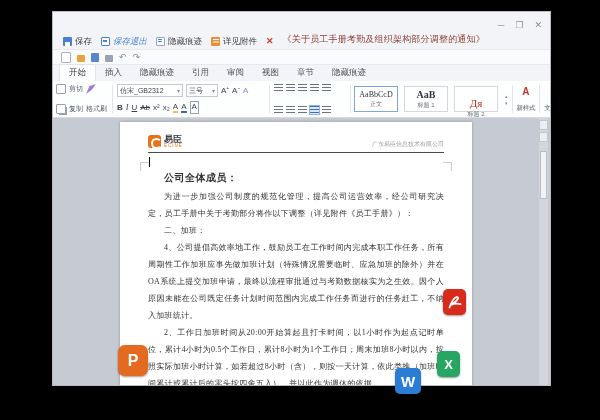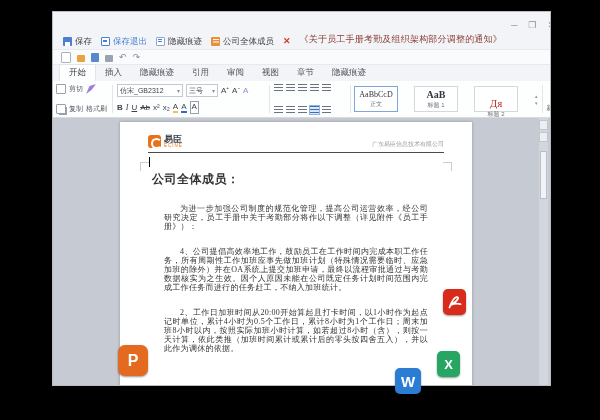--- a/index.html
+++ b/index.html
@@ -8,21 +8,21 @@
 
   
   .win{position:absolute;left:53px;top:12px;width:497px;height:373px;background:#f3f4f7;
     overflow:hidden;box-shadow:0 0 0 1px #b9bcc2;}
 
   
   .titlebar{height:34px;display:flex;align-items:flex-end;padding:0 8px 3px 10px;gap:9px;
     font-size:8.5px;color:#444;background:#f3f4f7;}
   .tb-item{display:flex;align-items:center;gap:3px;cursor:default;white-space:nowrap;}
   .tb-item .lbl{line-height:10px;}
-  .blue-lbl{color:#4a7fd4;}
+  .blue-lbl{color:#4a7fd4;font-style:italic;}
   .ic{display:inline-block;width:9px;height:9px;border-radius:1px;position:relative;}
   .ic-save{background:#4a7fd4;}
   .ic-save::after{content:"";position:absolute;left:2px;bottom:0;width:5px;height:4px;background:#fff;}
   .ic-exit{background:#fff;border:1px solid #4a7fd4;width:7px;height:7px;}
   .ic-exit::after{content:"";position:absolute;left:1px;top:2px;width:4px;height:2px;background:#4a7fd4;}
   .ic-trace{background:#fff;border:1px solid #8fa6cf;width:7px;height:7px;}
   .ic-trace::after{content:"";position:absolute;left:1px;top:1px;width:4px;height:1px;background:#4a7fd4;box-shadow:0 2px 0 #4a7fd4;}
   .ic-toolbar{background:#e8913a;}
   .ic-toolbar::after{content:"";position:absolute;left:1.5px;top:2px;width:6px;height:1px;background:#fff;box-shadow:0 2.5px 0 #fff;}
   .close-x{color:#d23b2e;font-weight:bold;font-size:9px;}
@@ -101,22 +101,22 @@
     border:2px solid #fff;border-right-color:transparent;}
   .logo-txt{display:flex;flex-direction:column;line-height:1;}
   .logo-cn{font-size:9px;font-weight:bold;color:#3a3f46;font-family:"Liberation Sans",sans-serif;}
   .logo-en{font-size:4.5px;color:#e8711a;letter-spacing:1px;font-family:"Liberation Sans",sans-serif;}
   .company{font-size:6px;color:#9a9a9a;}
   .corner-mark{position:absolute;width:8px;height:8px;border-color:#c9ccd1;}
   .cm-left{left:20px;top:40px;border-left:1px solid #c9ccd1;border-top:1px solid #c9ccd1;}
   .cm-right{right:20px;top:40px;border-right:1px solid #c9ccd1;border-top:1px solid #c9ccd1;}
   .caret{display:inline-block;width:1px;height:10px;background:#000;margin:4px 0 0 1px;}
   .doc-title{text-align:center;font-weight:bold;font-size:11px;letter-spacing:1px;color:#222;margin:8px 0 10px 0;}
-  .salutation{font-size:12px;font-weight:bold;margin:0 0 3px 4px;letter-spacing:.5px;}
-  .doc-p{font-size:8px;line-height:9px;margin:16px;text-indent:2em;text-align:justify;letter-spacing:.3px;}
+  .salutation{font-size:10px;font-weight:bold;margin:0 0 3px 16px;letter-spacing:.5px;}
+  .doc-p{font-size:8px;line-height:17px;margin:0;text-indent:2em;text-align:justify;letter-spacing:.3px;}
 
   
   .vscroll{position:absolute;right:2px;top:0;bottom:0;width:9px;background:#d2d6dd;}
   .sb-btn{position:absolute;left:0;width:9px;height:10px;background:#eceef2;border:1px solid #c2c6cd;box-sizing:border-box;}
   .sb-btn.b1{top:2px;} .sb-btn.b2{top:14px;}
   .sb-thumb{position:absolute;left:1px;top:33px;width:7px;height:48px;background:#f2f3f6;border:1px solid #b9bec6;box-sizing:border-box;}
 
   
   .file-icon{position:absolute;display:flex;align-items:center;justify-content:center;
     color:#fff;font-weight:bold;font-family:"Liberation Sans",sans-serif;box-shadow:0 1px 2px rgba(0,0,0,.4);}
@@ -139,21 +139,21 @@
       <div class="tb-item">
         <span class="ic ic-exit"></span>
         <span class="lbl blue-lbl">保存退出</span>
       </div>
       <div class="tb-item">
         <span class="ic ic-trace"></span>
         <span class="lbl">隐藏痕迹</span>
       </div>
       <div class="tb-item">
         <span class="ic ic-toolbar"></span>
-        <span class="lbl">公司全体成员</span>
+        <span class="lbl">详见附件</span>
       </div>
       <div class="tb-item close-x">
         <span>✕</span>
       </div>
       <div class="tb-item doc-title-text">《关于员工手册考勤及组织架构部分调整的通知》</div>
       <div class="win-controls">
         <span>─</span>
         <span>❐</span>
         <span>✕</span>
       </div>
@@ -234,21 +234,21 @@
         <div class="rrow">
           <span class="lines-ic"></span>
           <span class="lines-ic"></span>
           <span class="lines-ic"></span>
           <span class="lines-ic sel"></span>
           <span class="lines-ic"></span>
         </div>
       </div>
       <div class="rsep"></div>
 
-      <div class="rrow" style="gap:16px;flex:none">
+      <div class="rrow" style="gap:6px;flex:none">
         <div class="stylebox sel">
           <span class="sample">AaBbCcD</span>
           <span class="slabel">正文</span>
         </div>
         <div class="stylebox">
           <span class="sample h1">AaB</span>
           <span class="slabel">标题 1</span>
         </div>
         <div class="stylebox">
           <span class="sample h2">Дя</span>
@@ -283,20 +283,21 @@
               <span class="logo-en">ECINE</span>
             </span>
           </div>
           <span class="company">广东易臣信息技术有限公司</span>
         </div>
         <span class="corner-mark cm-left"></span>
         <span class="corner-mark cm-right"></span>
         <span class="caret"></span>
         <p class="salutation">公司全体成员：</p>
         <p class="doc-p">为进一步加强公司制度的规范化管理，提高公司运营效率，经公司研究决定，员工手册中关于考勤部分将作以下调整（详见附件《员工手册》）：</p>
+        <p class="doc-p">二、加班：</p>
         <p class="doc-p">4、公司提倡高效率地工作，鼓励员工在工作时间内完成本职工作任务，所有周期性工作加班应事先做加班计划（特殊情况需要临时、应急加班的除外）并在OA系统上提交加班申请，最终以流程审批通过与考勤数据核实为之生效。因个人原因未能在公司既定任务计划时间范围内完成工作任务而进行的任务赶工，不纳入加班统计。</p>
         <p class="doc-p">2、工作日加班时间从20:00开始算起且打卡时间，以1小时作为起点记时单位，累计4小时为0.5个工作日，累计8小时为1个工作日；周末加班8小时以内，按照实际加班小时计算，如若超过8小时（含），则按一天计算，依此类推（加班时间累计或累计后的零头按四舍五入），并以此作为调休的依据。</p>
       </div>
       <div class="vscroll">
         <span class="sb-btn b1"></span>
         <span class="sb-btn b2"></span>
         <span class="sb-thumb"></span>
       </div>
     </div>
   </div>

